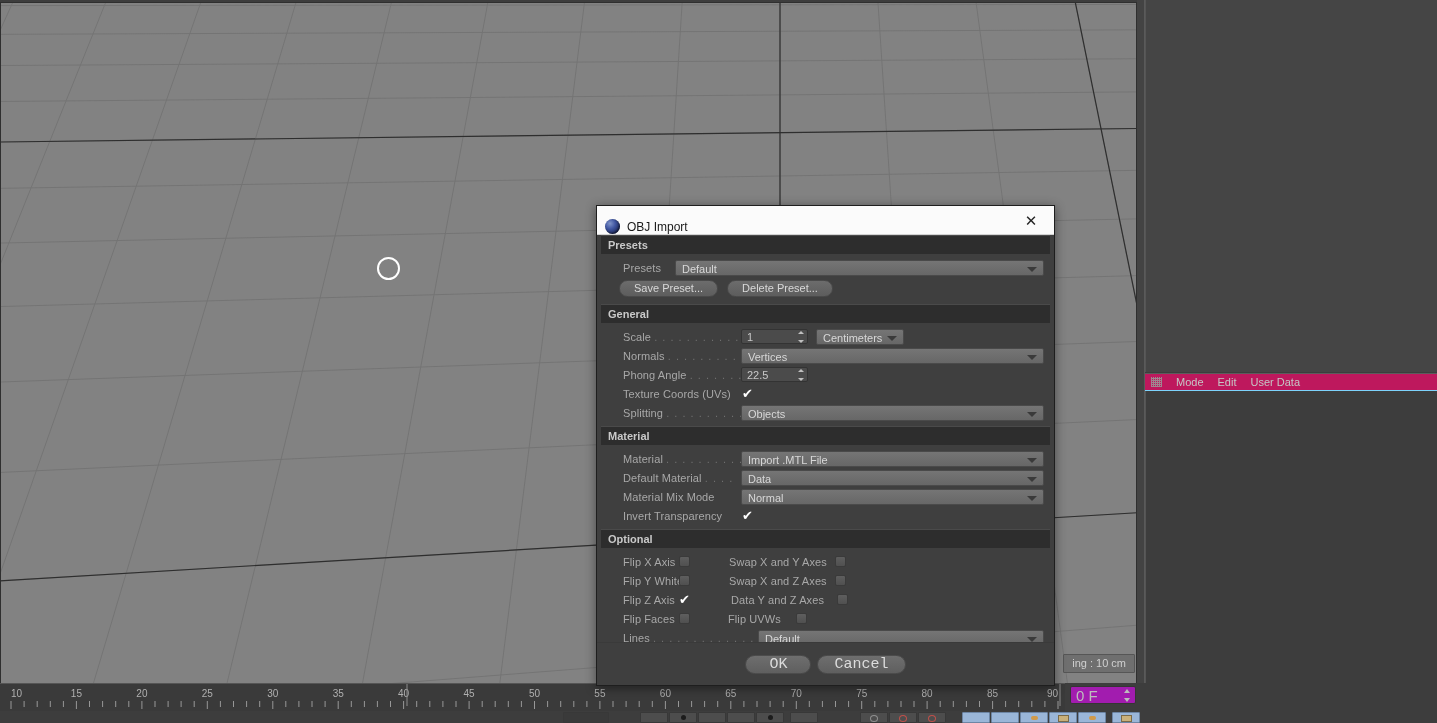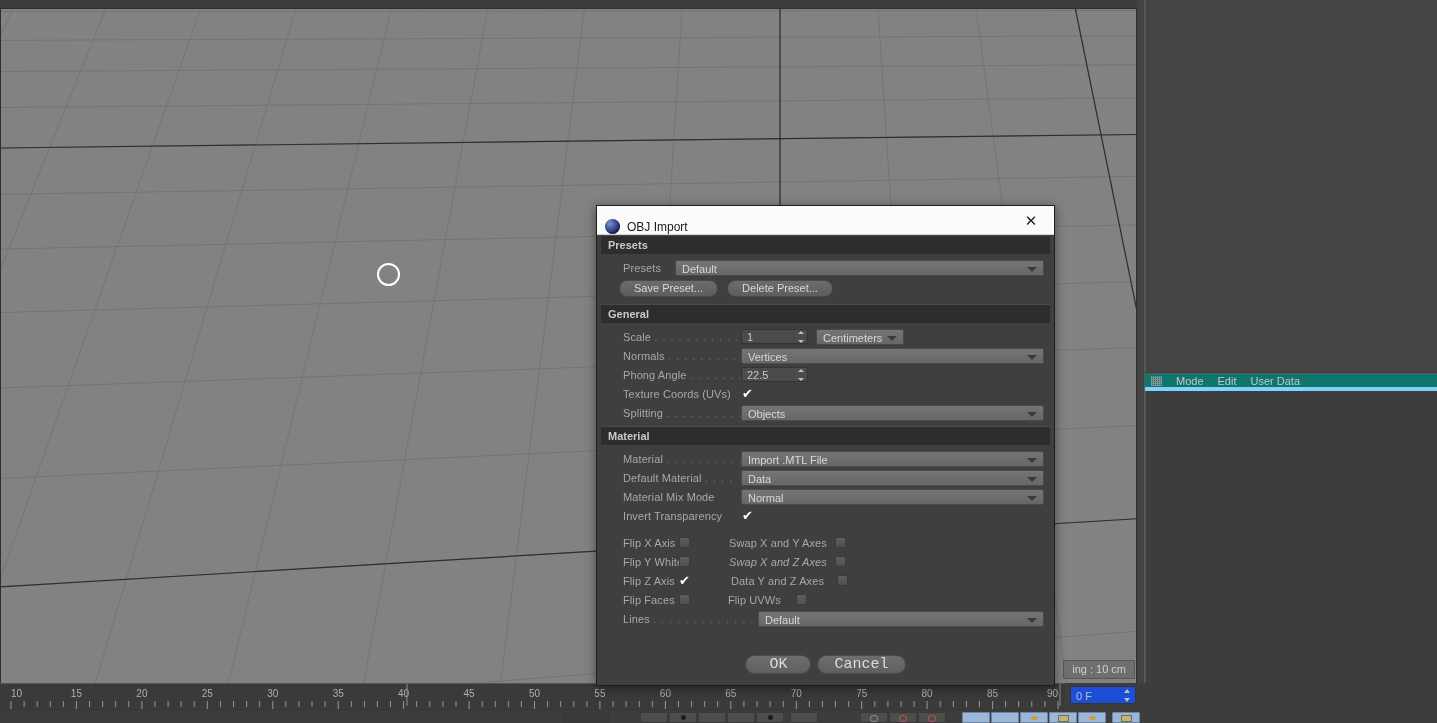--- a/index.html
+++ b/index.html
@@ -6,21 +6,21 @@
   body{
     width:1437px;height:723px;overflow:hidden;position:relative;
     font-family:"Liberation Sans","DejaVu Sans",sans-serif;
     font-size:11px;color:#b4b4b4;
     -webkit-font-smoothing:antialiased;
   }
   #app{position:absolute;inset:0;}
 
   
   .viewport{
-    position:absolute;left:0;top:8px;width:1137px;height:683px;
+    position:absolute;left:0;top:2px;width:1137px;height:683px;
     background:#f0abfc;overflow:hidden;
   }
   .grid-svg{position:absolute;left:0;top:0;width:1137px;height:683px;display:block;}
   .obj-circle{
     position:absolute;left:377px;top:255px;width:23px;height:23px;
     border:2px solid #ffffff;border-radius:50%;box-sizing:border-box;
   }
   .vp-status{
     position:absolute;right:2px;bottom:12px;
     background:#6f6f6f;color:#d0d0d0;
@@ -32,21 +32,21 @@
     position:absolute;inset:0;border:1px solid #2f2f2f;
     box-sizing:border-box;pointer-events:none;
   }
 
   
   .right-col{position:absolute;left:1137px;top:0;width:300px;height:683px;background:#3d3d3d;}
   .rp-gap{position:absolute;left:0;top:0;width:7px;height:683px;background:#434343;border-right:1px solid #5a5a5a;}
   .rp-top{position:absolute;left:8px;top:0;width:292px;height:372px;background:#454545;border-left:1px solid #555;}
   .rp-bar{
     position:absolute;left:8px;top:373px;width:292px;height:18px;
-    background:#0f766e;border-top:1px solid #5c5c5c;border-bottom:4px solid #7dd3fc;
+    background:#be185d;border-top:1px solid #5c5c5c;border-bottom:1px solid #7dd3fc;
     display:flex;align-items:center;gap:14px;padding-left:6px;box-sizing:border-box;
   }
   .rp-bar .mi{color:#c6c6c6;font-size:11px;cursor:default;}
   .grip{
     width:11px;height:10px;
     background-image:
       repeating-linear-gradient(90deg,#9a9a9a 0 1px,transparent 1px 2px),
       repeating-linear-gradient(0deg,#9a9a9a 0 1px,transparent 1px 2px);
     background-size:2px 2px;opacity:.85;
   }
@@ -57,22 +57,22 @@
     position:absolute;left:0;top:683px;width:1437px;height:40px;background:#3d3d3d;
   }
   .ruler{
     position:absolute;left:0;top:0;width:1065px;height:28px;
     background:#3a3a3a;border-top:1px solid #555;border-bottom:1px solid #2e2e2e;
     overflow:hidden;
   }
   .ruler svg{display:block;}
   .frame-field{
     position:absolute;left:1070px;top:3px;width:66px;height:18px;
-    background:#1d4ed8;border:1px solid #353535;border-radius:2px;
-    color:#bdbdbd;font-size:11px;line-height:18px;padding-left:5px;box-sizing:border-box;
+    background:#a21caf;border:1px solid #353535;border-radius:2px;
+    color:#bdbdbd;font-size:15px;line-height:18px;padding-left:5px;box-sizing:border-box;
   }
   .frame-field .spin{
     position:absolute;right:4px;top:2px;width:8px;height:13px;
     display:flex;flex-direction:column;justify-content:space-between;align-items:center;
   }
   .spin i{display:block;width:0;height:0;border-left:3px solid transparent;border-right:3px solid transparent;}
   .spin i.up{border-bottom:4px solid #bdbdbd;}
   .spin i.dn{border-top:4px solid #bdbdbd;}
 
   .bottombar{position:absolute;left:0;top:28px;width:1437px;height:12px;background:#3d3d3d;}
@@ -518,33 +518,34 @@
             <span>Normal</span>
             <i class="arrow"></i>
           </span>
         </div>
         <div class="row">
           <span class="lbl" style="width:118px">Invert Transparency</span>
           <span class="chk">✔</span>
         </div>
       </div>
 
+      <div class="grp-head">Optional</div>
       <div class="grp-body">
 
         <div class="row">
           <span class="lbl" style="width:56px">Flip X Axis</span>
           <span class="cbx"></span>
           <span class="lbl" style="width:106px;margin-left:39px;">Swap X and Y Axes</span>
           <span class="cbx"></span>
         </div>
 
         <div class="row">
           <span class="lbl" style="width:56px">Flip Y White</span>
           <span class="cbx"></span>
-          <span class="lbl" style="width:106px;margin-left:39px;font-style:italic;">Swap X and Z Axes</span>
+          <span class="lbl" style="width:106px;margin-left:39px;">Swap X and Z Axes</span>
           <span class="cbx"></span>
         </div>
 
         <div class="row">
           <span class="lbl" style="width:56px">Flip Z Axis</span>
           <span class="chk" style="width:11px;">✔</span>
           <span class="lbl" style="width:106px;margin-left:41px;">Data Y and Z Axes</span>
           <span class="cbx"></span>
         </div>
 

